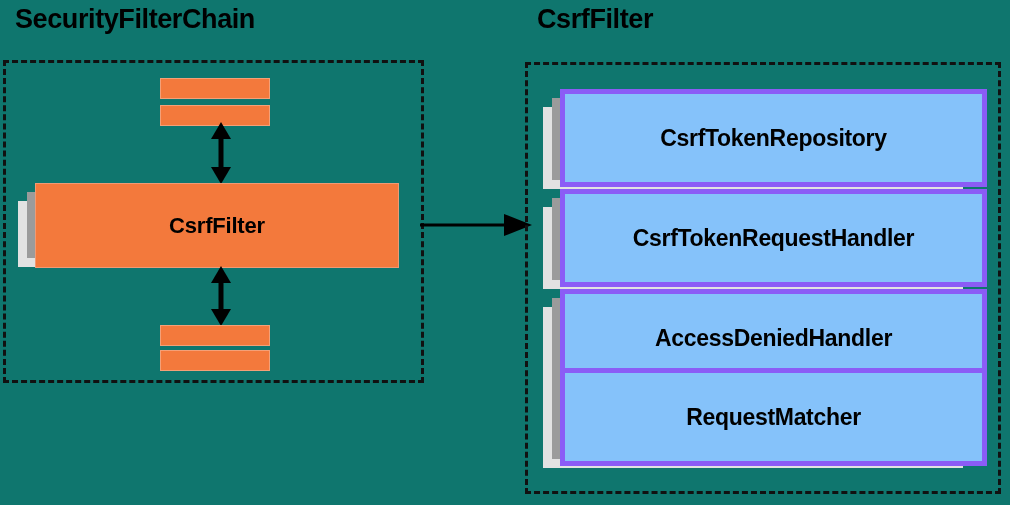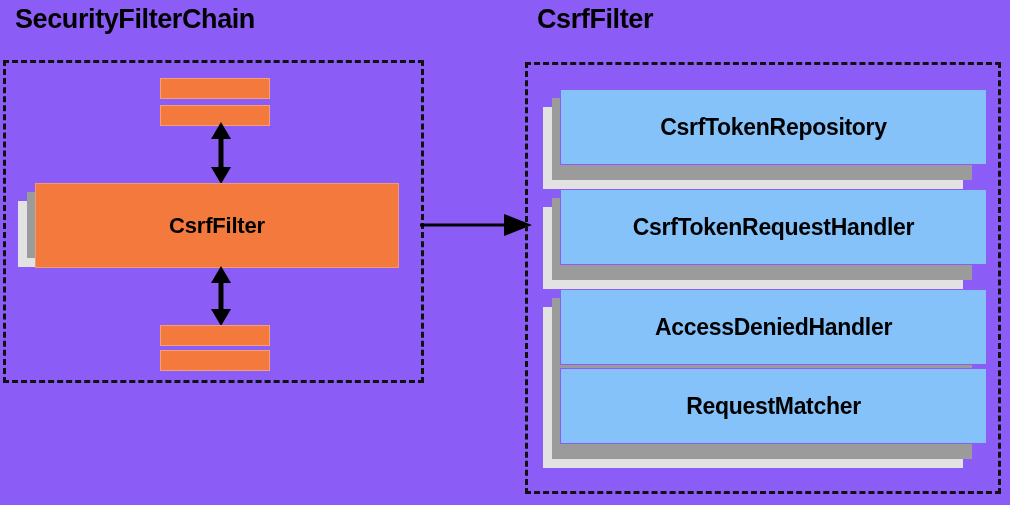--- a/index.html
+++ b/index.html
@@ -4,21 +4,21 @@
 <style>
   html, body {
     margin: 0;
     padding: 0;
     background: #ffffff;
   }
   #canvas {
     position: relative;
     width: 1010px;
     height: 505px;
-    background: #8b5cf6;
+    background: #0f766e;
     font-family: "Liberation Sans", sans-serif;
     overflow: hidden;
   }
 
   
   .panel-title {
     position: absolute;
     font-size: 27px;
     font-weight: bold;
     color: #000000;
@@ -101,23 +101,23 @@
     top: 212px;
     width: 112px;
     height: 26px;
   }
 
   
   .blue-stack { left: 543px; width: 460px; height: 112px; }
   .blue-stack .shade-light { left: 0px;  top: 18px; width: 420px; height: 82px; }
   .blue-stack .shade-dark  { left: 9px;  top: 9px;  width: 420px; height: 82px; }
   .blue-stack .face {
-    left: 17px; top: 0px; width: 427px; height: 76px;
+    left: 17px; top: 0px; width: 427px; height: 98px;
     background: #85c2fa;
-    border: 1px solid #8b5cf6;
+    border: 5px solid #8b5cf6;
     display: flex;
     align-items: center;
     justify-content: center;
   }
   .blue-stack .face .box-label {
     font-size: 23px;
     font-weight: bold;
     color: #000000;
     letter-spacing: -0.3px;
     white-space: nowrap;

